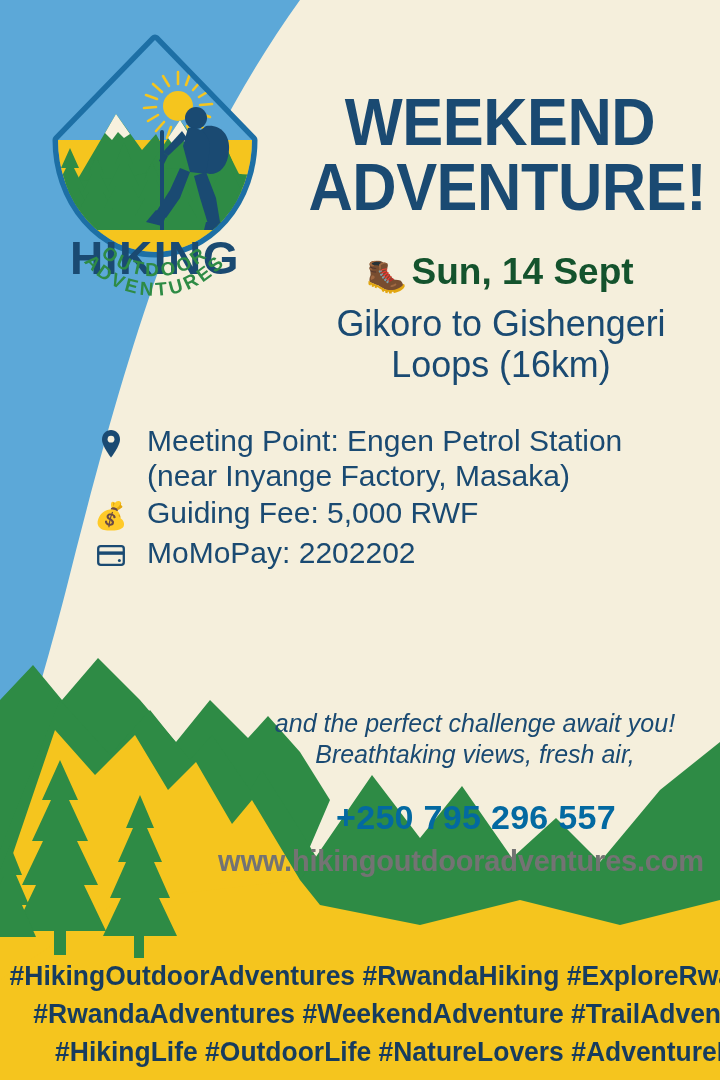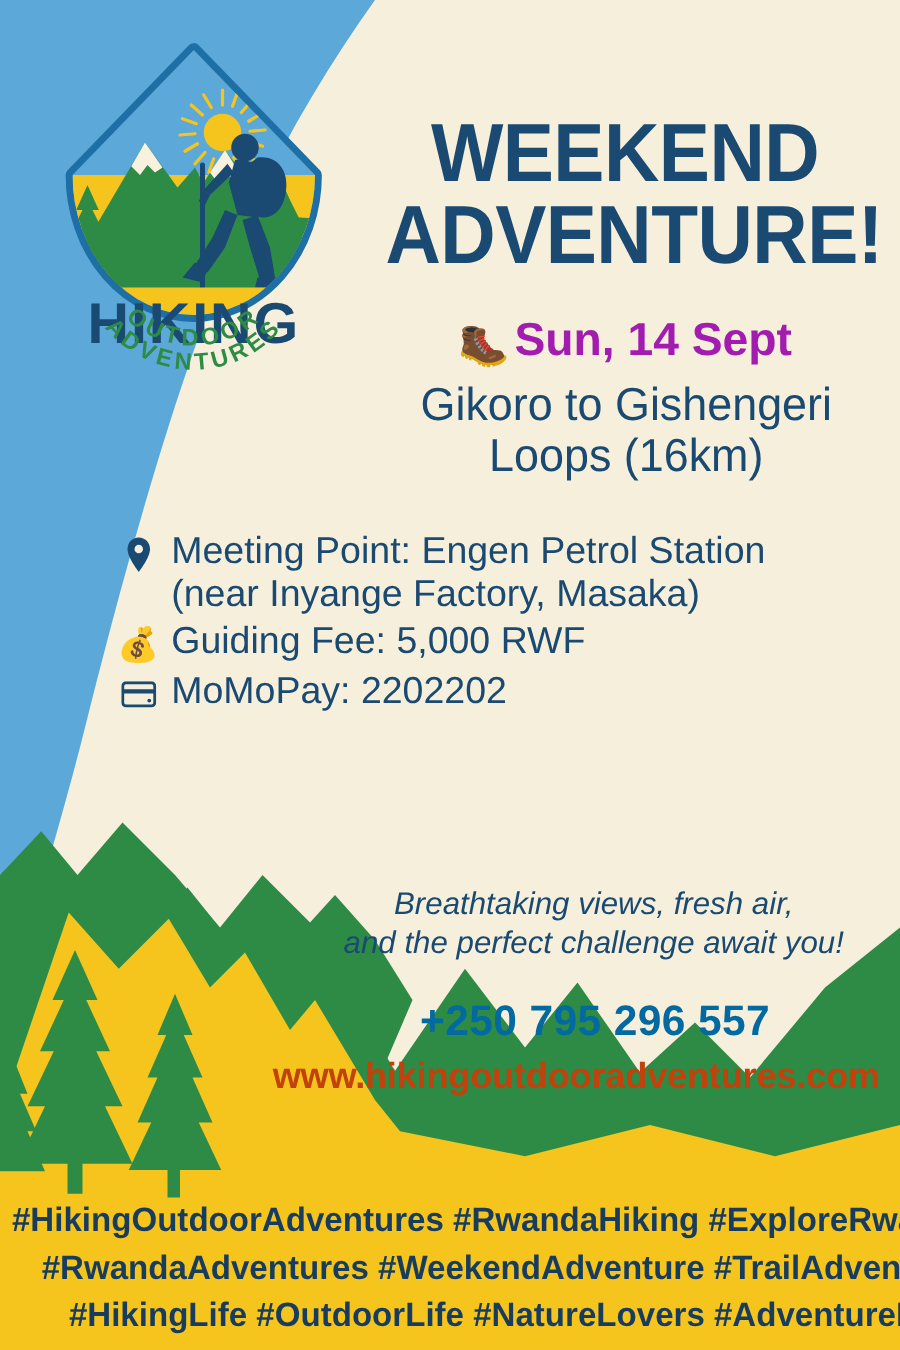--- a/index.html
+++ b/index.html
@@ -54,21 +54,21 @@
     transform-origin: center top;
   }
   #headline .l2 { display:block; }
 
   #date-line {
     position: absolute;
     left: 286px;
     top: 252px;
     width: 428px;
     text-align: center;
-    color: #a21caf;
+    color: #14532d;
     font-size: 37px;
     font-weight: 700;
     line-height: 1.06;
     white-space: nowrap;
   }
   .boot-emoji {
     font-size: 33px;
     vertical-align: -3px;
     margin-right: 4px;
   }
@@ -94,21 +94,21 @@
     top: 424px;
     width: 600px;
     color: #1A4A72;
     font-size: 30px;
     font-weight: 400;
     line-height: 1.16;
   }
   .detail-row {
     display: flex;
     align-items: flex-start;
-    gap: 11px;
+    gap: 21px;
     margin-bottom: 2px;
   }
   .detail-ico {
     flex: 0 0 auto;
     width: 30px;
     height: 36px;
     display: flex;
     align-items: center;
     justify-content: center;
     padding-top: 2px;
@@ -145,21 +145,21 @@
     font-size: 34px;
     font-weight: 700;
     letter-spacing: 0.3px;
   }
   #website {
     position: absolute;
     left: 216px;
     top: 845px;
     width: 490px;
     text-align: center;
-    color: #c2410c;
+    color: #737373;
     font-size: 29px;
     font-weight: 700;
     letter-spacing: -0.2px;
   }
 
   
   #hashtags {
     position: absolute;
     left: 0;
     top: 958px;
@@ -368,22 +368,22 @@
           </svg>
         </span>
         <span class="detail-txt">
           <span>MoMoPay: 2202202</span>
         </span>
       </div>
 
     </div>
 
     <div id="tagline">
+      <span>and the perfect challenge await you!</span>
       <span>Breathtaking views, fresh air,</span>
-      <span>and the perfect challenge await you!</span>
     </div>
 
     <div id="phone">+250 795 296 557</div>
 
     <div id="website">www.hikingoutdooradventures.com</div>
 
     <div id="hashtags">
       <span class="hrow r1">#HikingOutdoorAdventures #RwandaHiking #ExploreRwanda</span>
       <span class="hrow r2">#RwandaAdventures #WeekendAdventure #TrailAdventure</span>
       <span class="hrow r3">#HikingLife #OutdoorLife #NatureLovers #AdventureRwanda</span>

